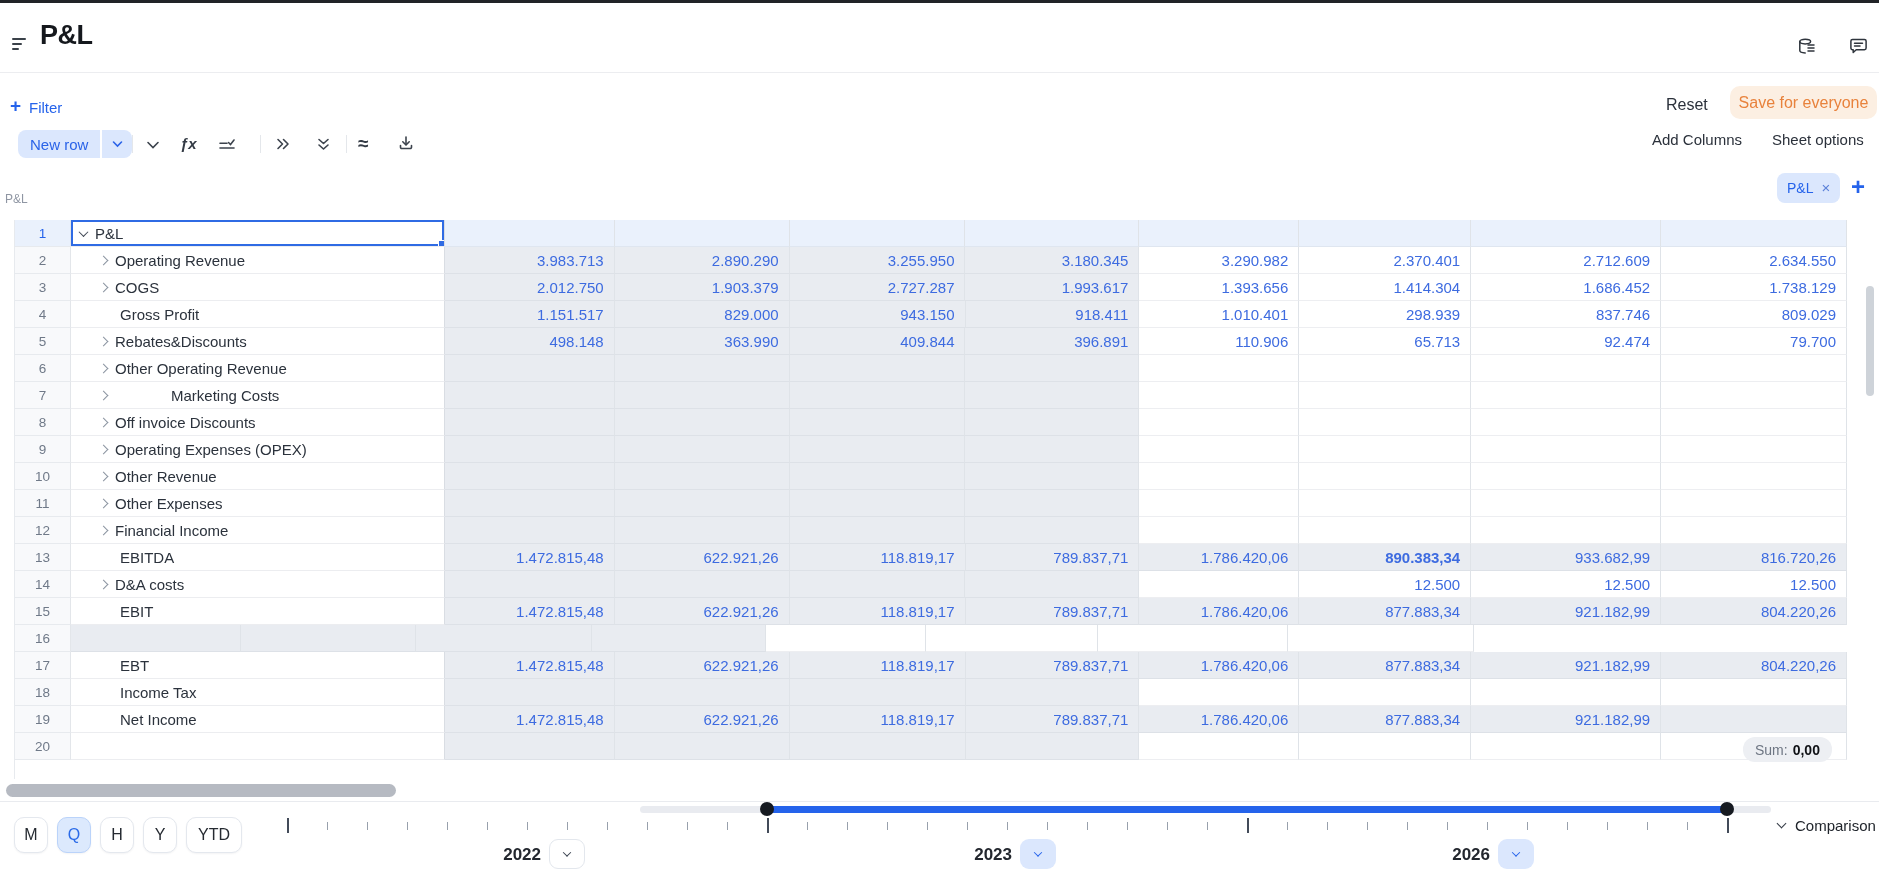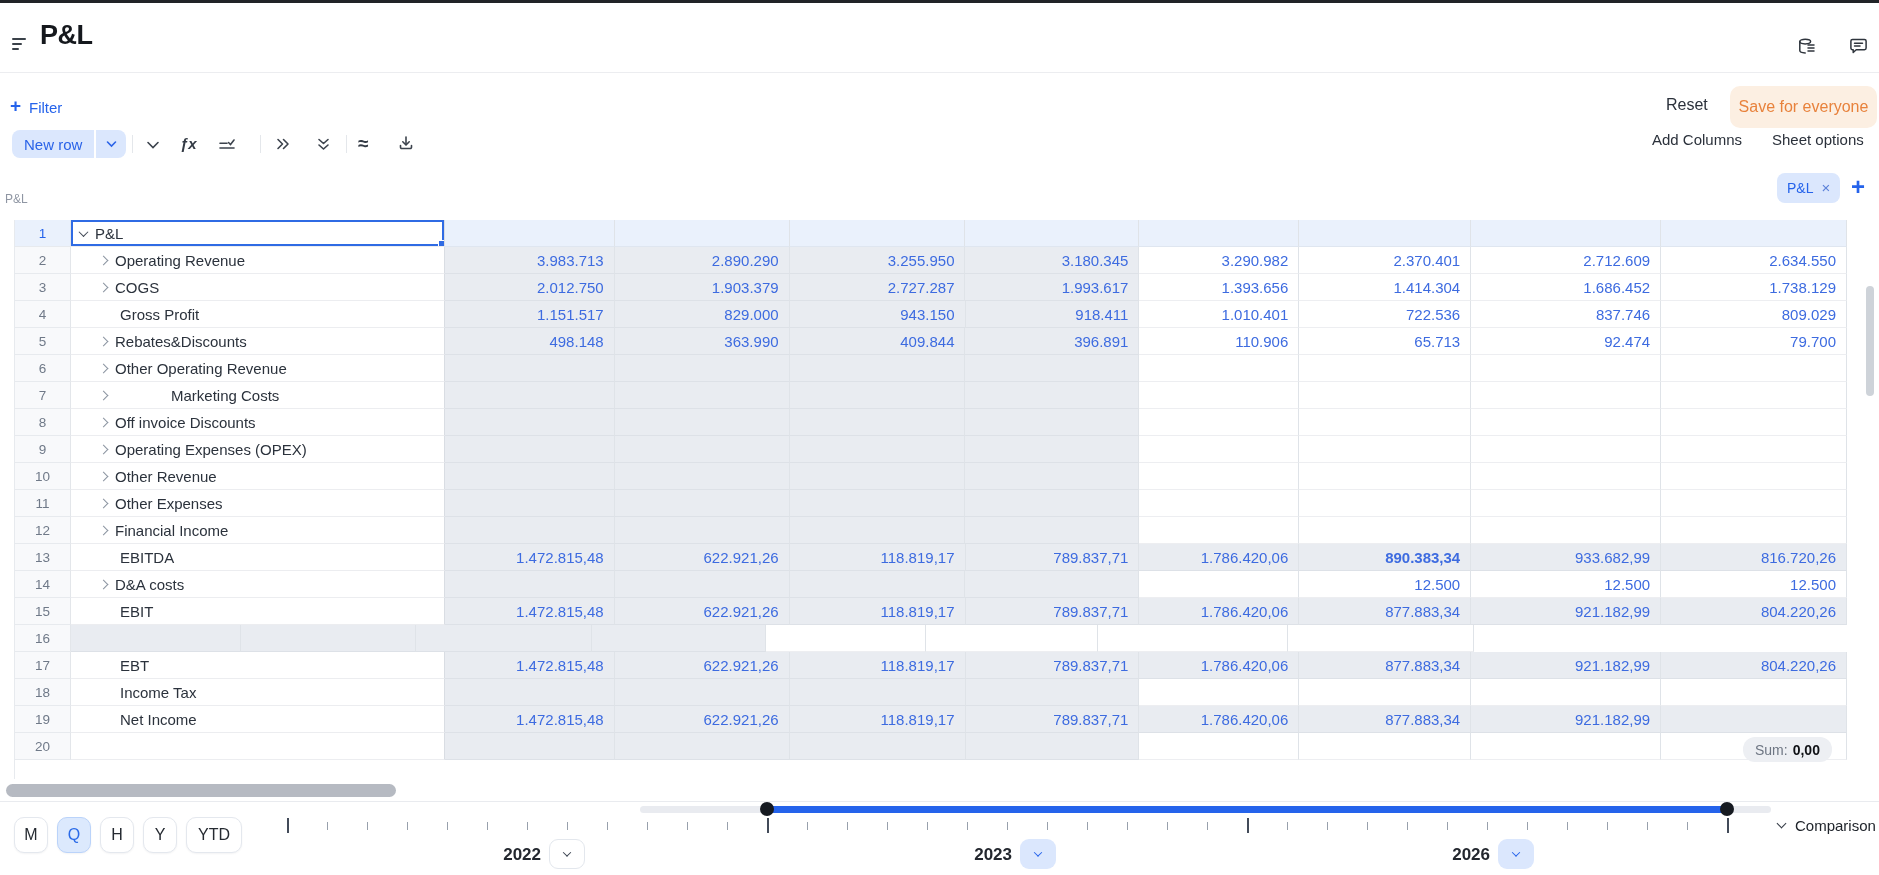--- a/index.html
+++ b/index.html
@@ -16,24 +16,24 @@
   .hamburger span:nth-child(1){ width:14px; } .hamburger span:nth-child(2){ width:10px; } .hamburger span:nth-child(3){ width:7px; }
 
   .page-title { left:40px; top:20px; font-size:27px; font-weight:700; letter-spacing:-0.5px; color:#15181d; }
 
   .top-icon { top:37px; width:20px; height:20px; color:#2f353d; }
   svg { display:block; }
 
   .filter-plus { left:10px; top:96px; font-size:19px; font-weight:700; color:#2563eb; line-height:19px; }
   .filter-label { left:29px; top:99px; font-size:15px; color:#2563eb; }
   .reset-btn { left:1666px; top:96px; font-size:16px; color:#2b313b; }
-  .save-btn { left:1730px; top:86px; width:147px; height:42px; background:#fcefe2; color:#e8823c; font-size:16px; border-radius:10px; display:flex; align-items:center; justify-content:center; }
+  .save-btn { left:1730px; top:86px; width:147px; height:33px; background:#fcefe2; color:#e8823c; font-size:16px; border-radius:10px; display:flex; align-items:center; justify-content:center; }
 
   .newrow-group { left:12px; top:130px; height:28px; display:flex; gap:2px; }
-  .newrow-main { background:#dbe7fd; color:#2a63e8; font-size:15px; padding:0 12px; border-radius:8px 0 0 8px; display:flex; align-items:center; }
+  .newrow-main { background:#dbe7fd; color:#2a63e8; font-size:15px; padding:0 12px; border-radius:8px 0 0 8px; display:flex; align-items:center;margin-left:6px; }
   .newrow-caret { background:#dbe7fd; width:30px; border-radius:0 8px 8px 0; display:flex; align-items:center; justify-content:center; }
   .tool-icon { top:135px; color:#39404a; }
   .tool-sep { top:135px; width:1px; height:18px; background:#e4e7eb; }
   .fx-glyph { font-size:15px; font-weight:600; color:#343b45; font-style:italic; }
   .wave-glyph { font-size:19px; font-weight:700; color:#343b45; line-height:18px; }
   .add-cols { left:1652px; top:131px; font-size:15px; color:#2b313b; }
   .sheet-opts { left:1772px; top:131px; font-size:15px; color:#2b313b; }
 
   .ctx-label { left:5px; top:192px; font-size:12px; color:#8f96a3; }
   .tag-pill { left:1777px; top:173px; height:30px; padding:0 10px; background:#dbe7fd; border-radius:8px; display:flex; align-items:center; gap:8px; font-size:14px; color:#2563eb; }
@@ -226,21 +226,21 @@
       <div class="grow">
         <div class="c numc" style="width: 56px;">4</div>
         <div class="c namec" style="width: 374px; padding-left: 49px;">
           <span>Gross Profit</span>
         </div>
         <div class="c valc bg-gray" style="width: 170px;">1.151.517</div>
         <div class="c valc bg-gray" style="width: 175px;">829.000</div>
         <div class="c valc bg-gray" style="width: 176px;">943.150</div>
         <div class="c valc bg-gray" style="width: 174px;">918.411</div>
         <div class="c valc bg-white" style="width: 160px;">1.010.401</div>
-        <div class="c valc bg-white" style="width: 172px;">722.536</div>
+        <div class="c valc bg-white" style="width: 172px;">298.939</div>
         <div class="c valc bg-white" style="width: 190px;">837.746</div>
         <div class="c valc bg-white" style="width: 186px;">809.029</div>
       </div>
       <div class="grow">
         <div class="c numc" style="width: 56px;">5</div>
         <div class="c namec" style="width: 374px; padding-left: 29px;">
           <div class="chev"></div>
           <span style="width: 8px; flex: 0 0 auto;"></span>
           <span>Rebates&amp;Discounts</span>
         </div>

